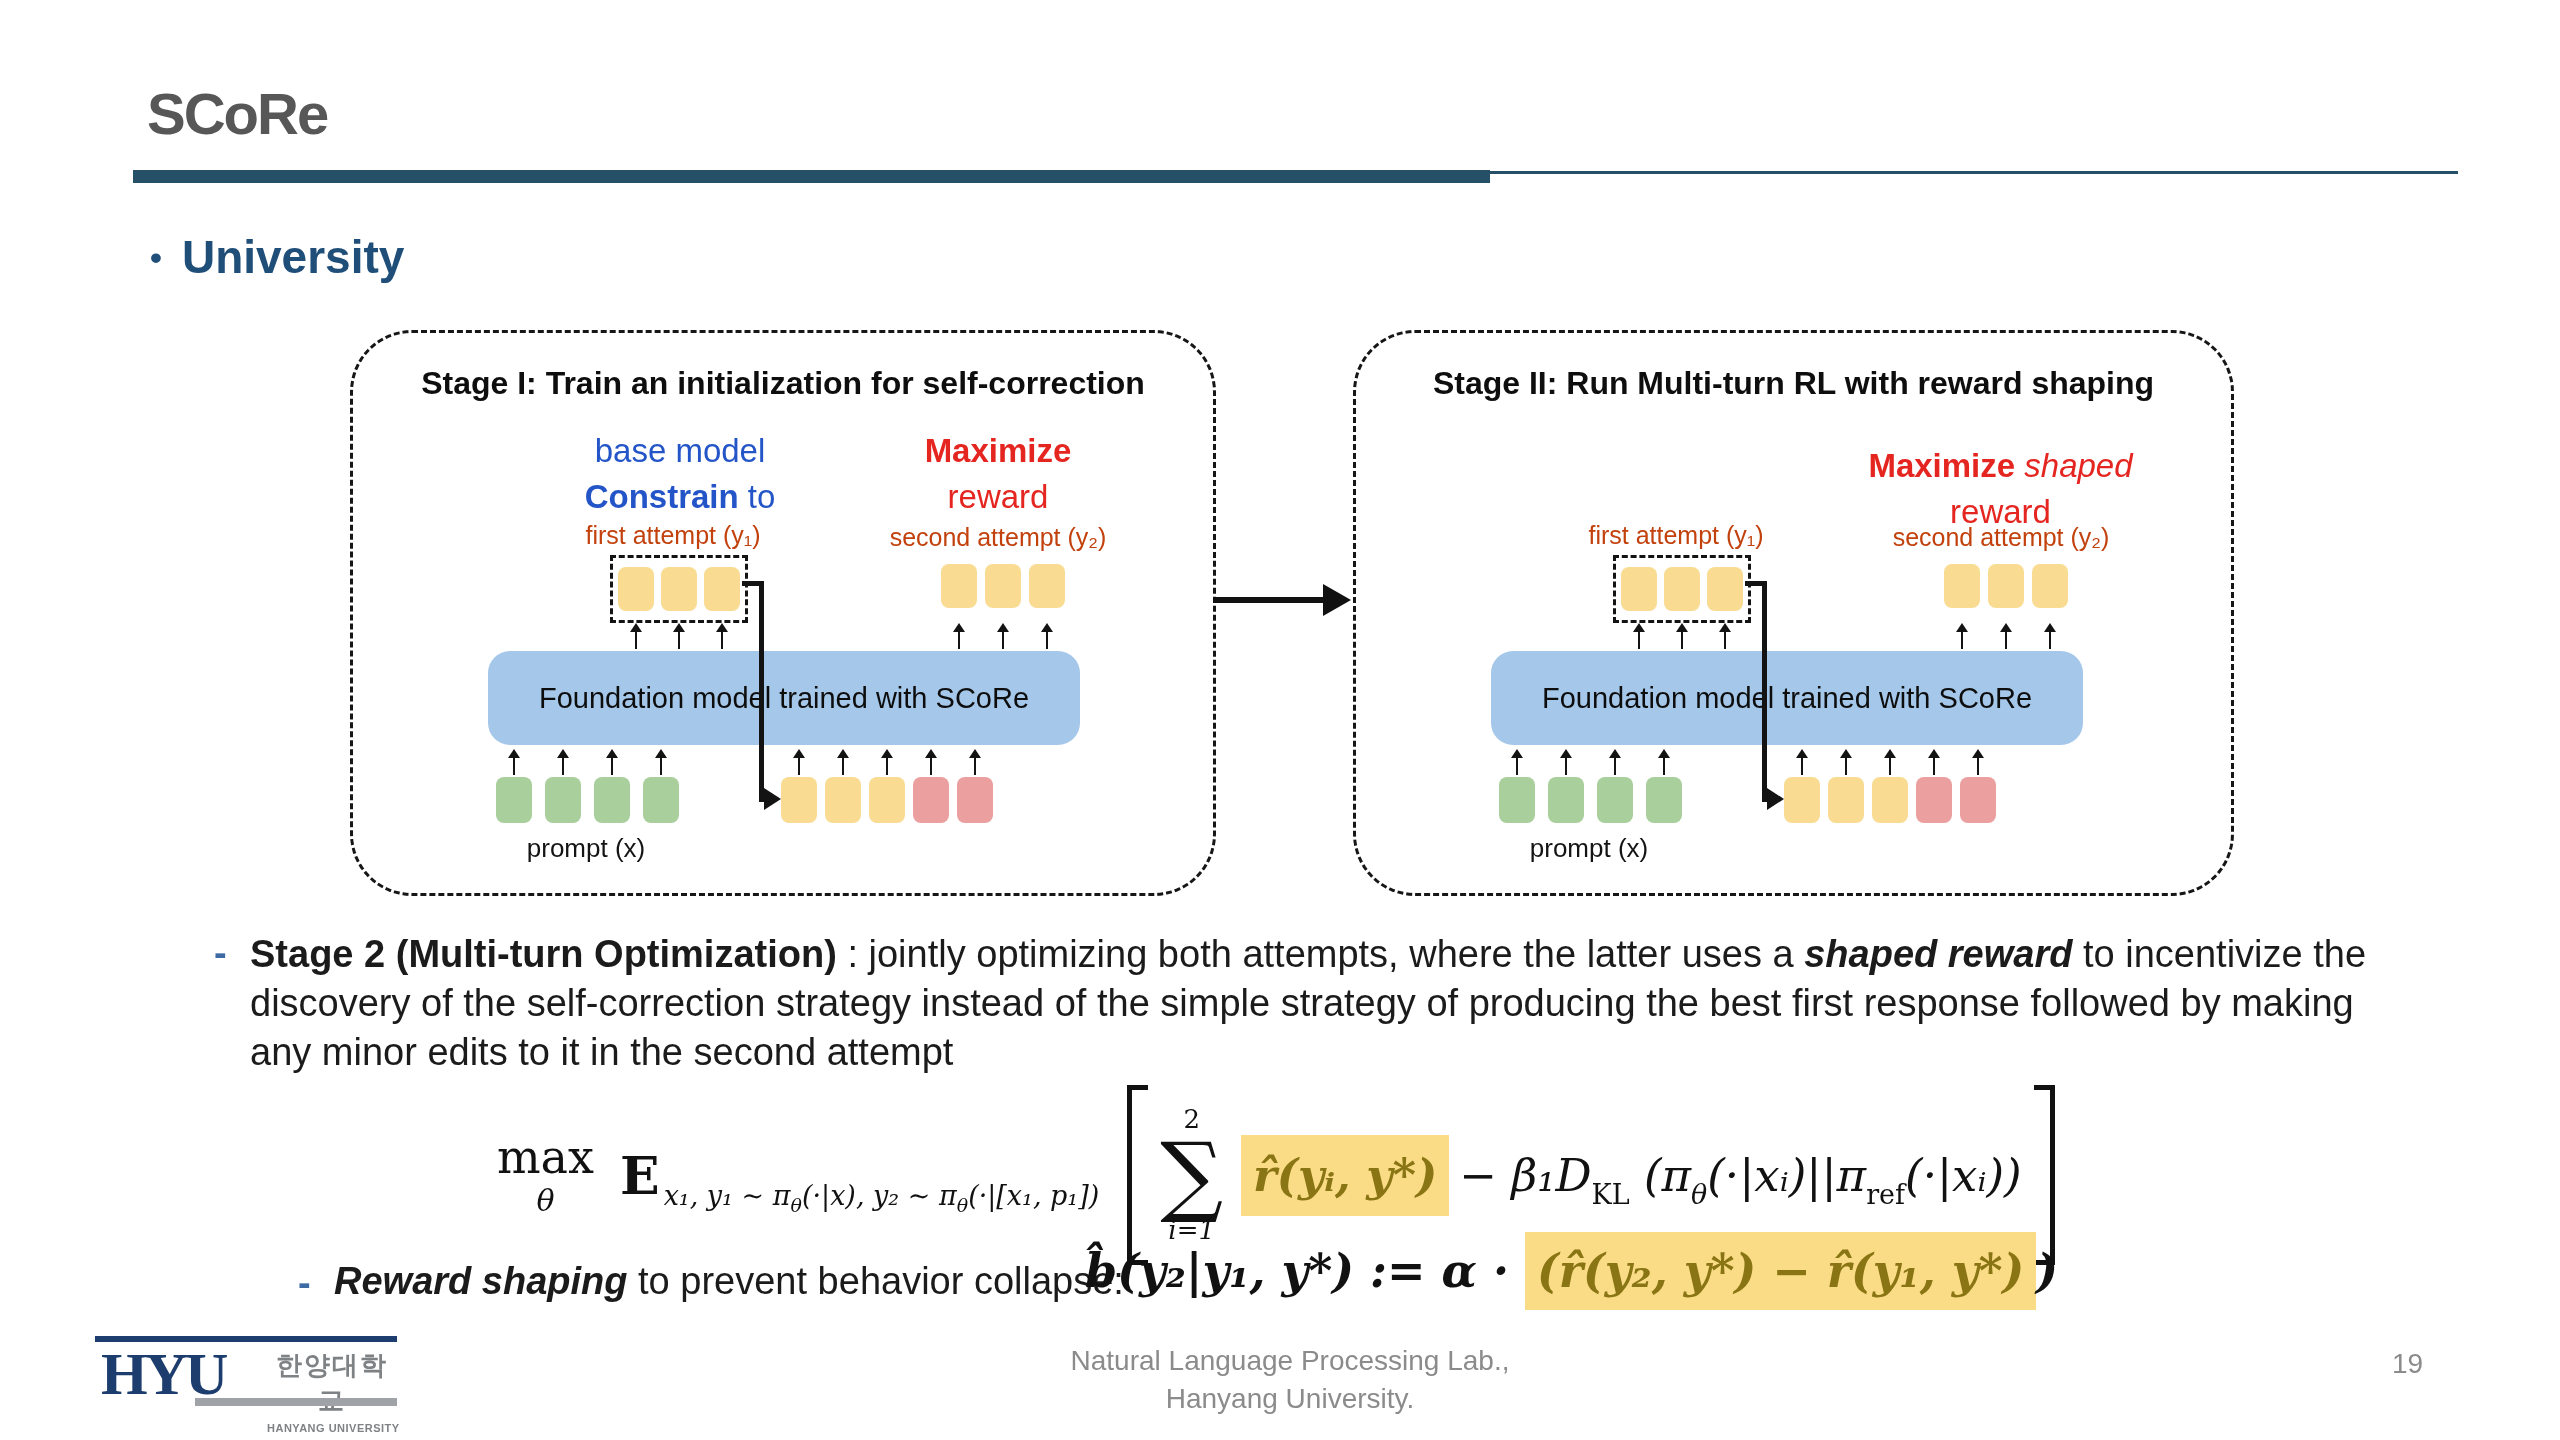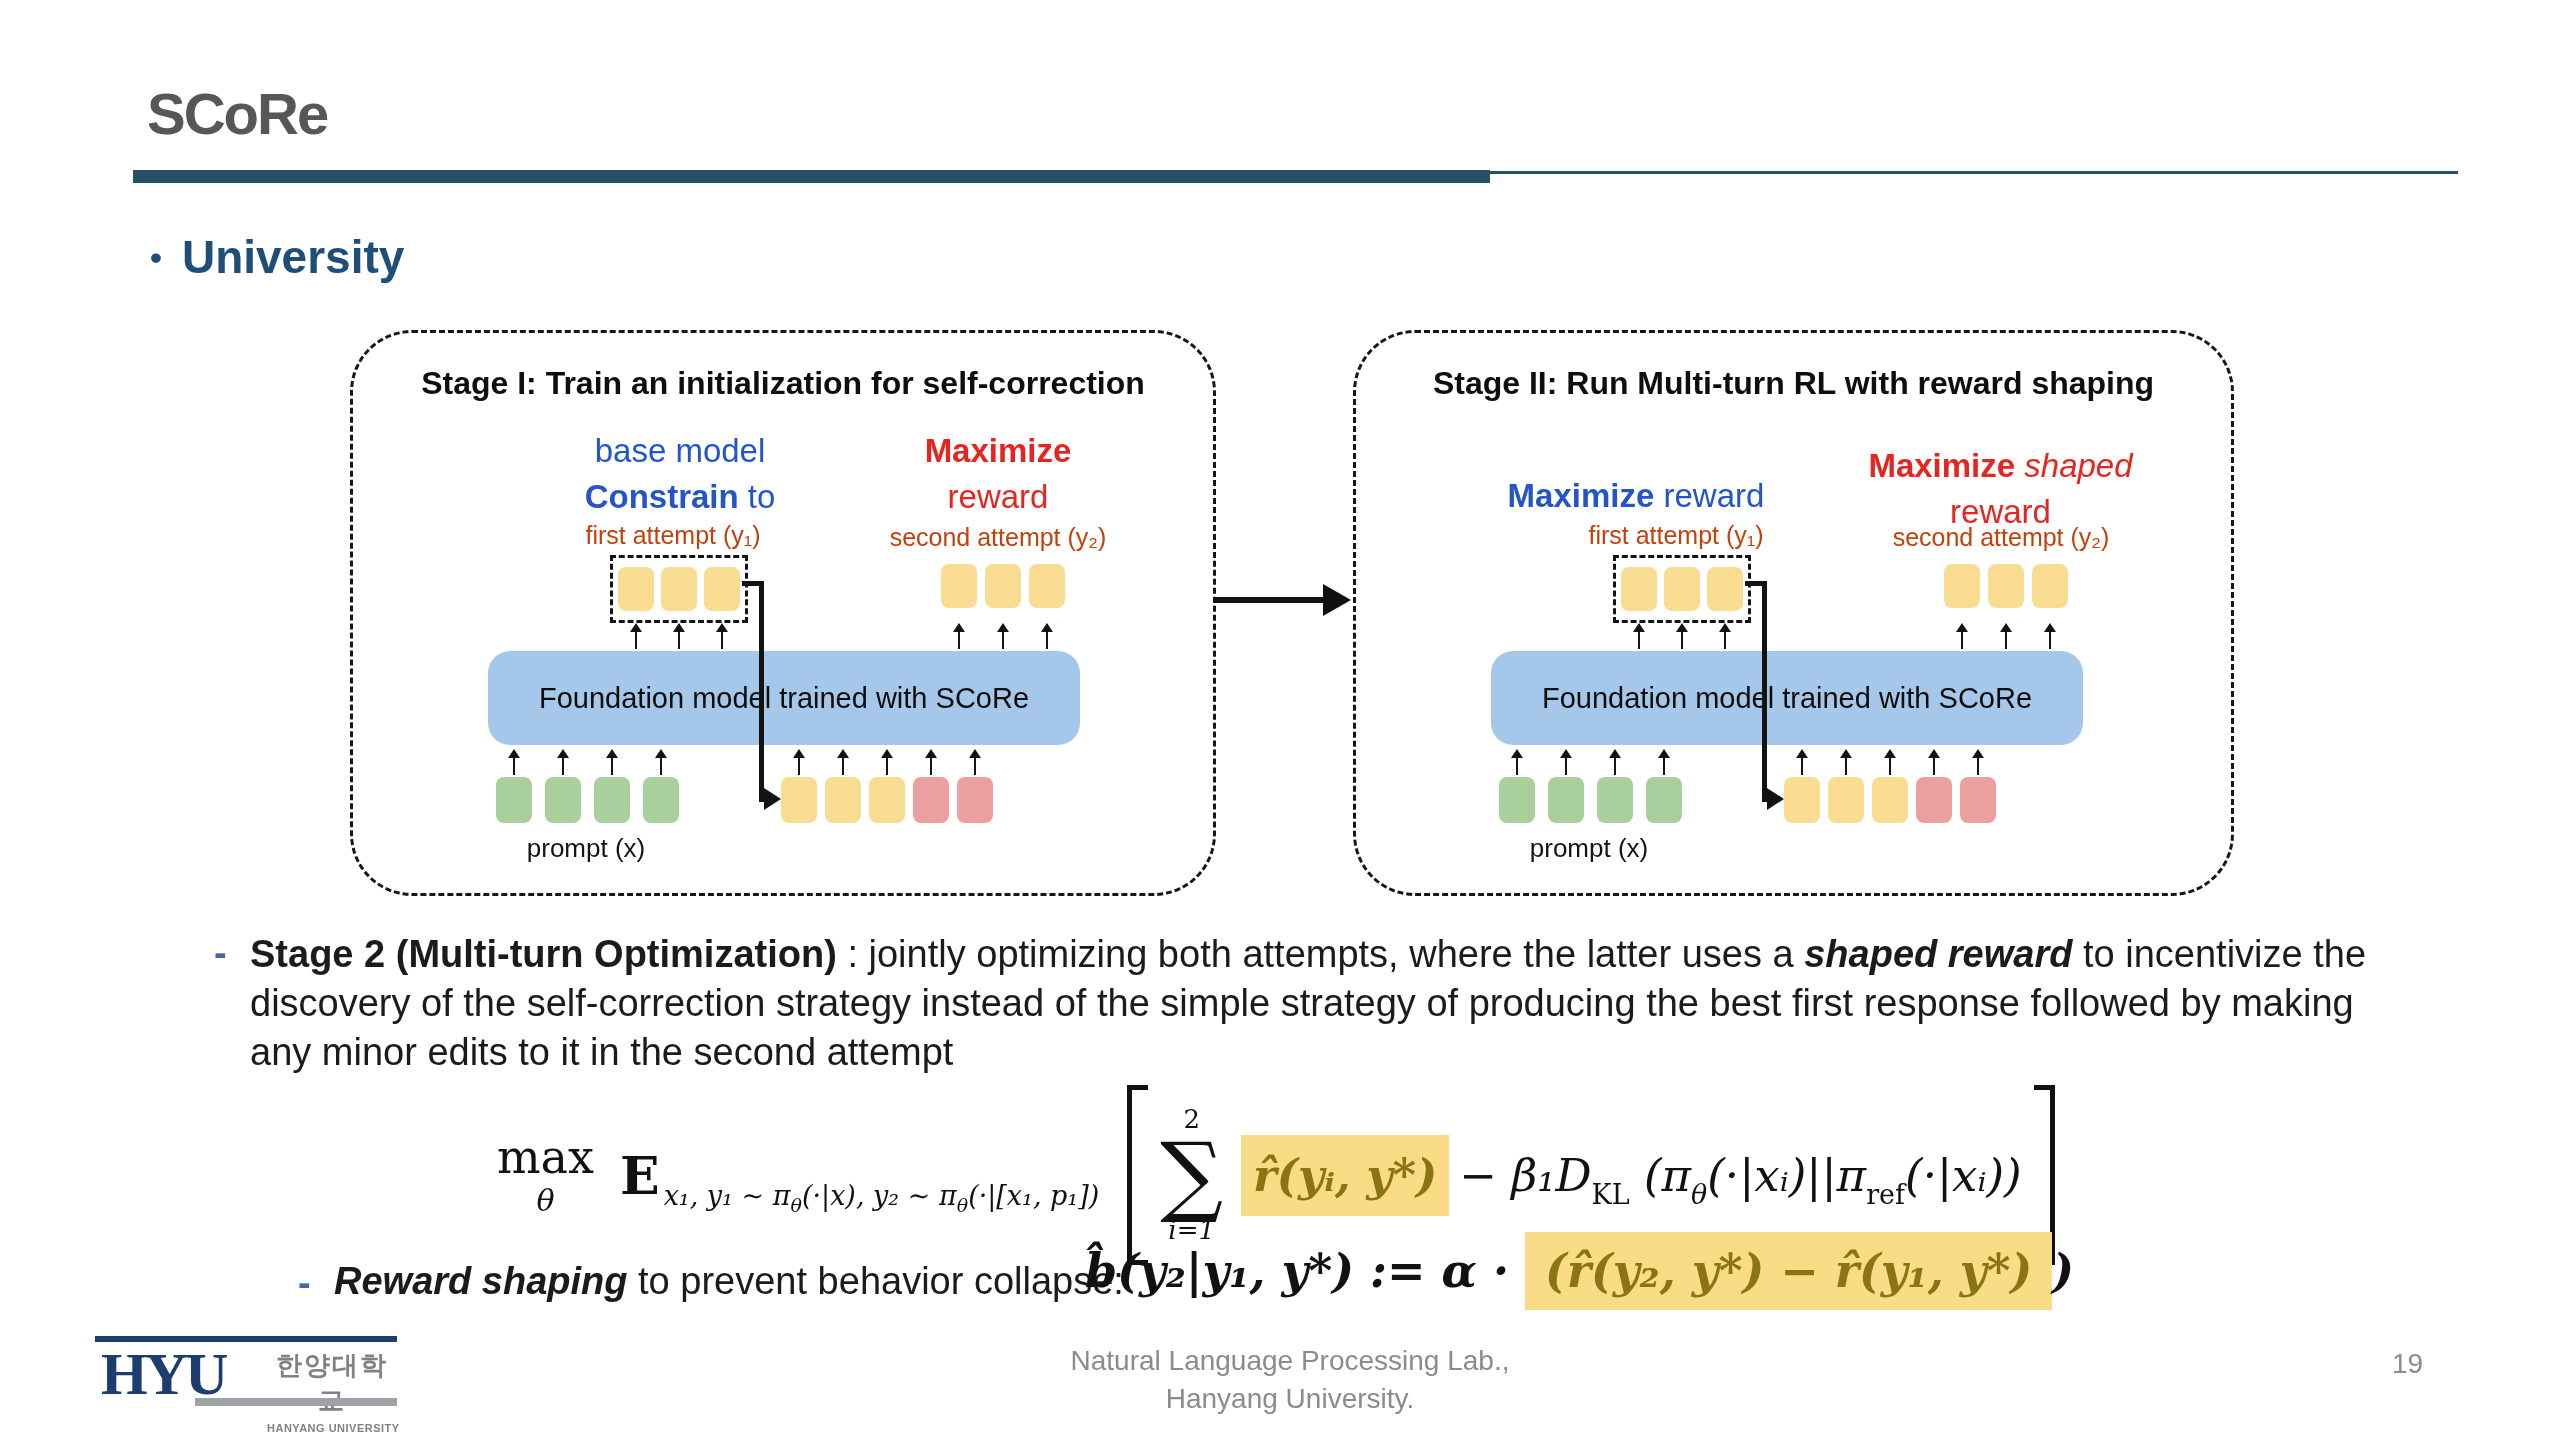--- a/index.html
+++ b/index.html
@@ -93,21 +93,21 @@
          font-size:45px;font-style:italic;font-weight:600;padding:14px 12px;margin:0 10px;white-space:nowrap;}
   .f1-rest{font-size:45px;font-style:italic;white-space:nowrap;}
   .msub{display:inline-block;font-size:27px;font-style:italic;transform:translateY(13px);}
   .msub-rm{font-style:normal;}
 
   
   .f2-dash{position:absolute;left:298px;top:1262px;font-size:38px;font-weight:700;color:#3f6ba5;}
   .f2-label{position:absolute;left:334px;top:1260px;font-size:38px;color:#1b1b1b;}
   .f2-math{position:absolute;left:1085px;top:1244px;font-size:46px;color:#111;
            font-family:"DejaVu Serif","DejaVu Sans",serif;font-style:italic;font-weight:600;white-space:nowrap;}
-  .f2-hl{background:var(--c-highlight,#FBDC86);color:var(--c-highlight-gold,#8A7514);padding:12px 20px;}
+  .f2-hl{background:var(--c-highlight,#FBDC86);color:var(--c-highlight-gold,#8A7514);padding:12px 12px;}
 
   
   .logo{position:absolute;left:95px;top:1336px;width:302px;height:72px;}
   .logo-topbar{position:absolute;top:0;left:0;right:0;height:6px;background:var(--c-navy,#1C3D6D);}
   .logo-hyu{position:absolute;left:6px;top:8px;font-family:"Liberation Serif","DejaVu Serif",serif;
             font-size:60px;line-height:1;font-weight:700;color:var(--c-navy,#1C3D6D);letter-spacing:-3px;}
   .logo-right{position:absolute;left:172px;top:12px;width:130px;text-align:center;color:#7f8285;}
   .logo-kr{font-size:26px;font-weight:700;letter-spacing:2px;}
   .logo-en{font-size:11px;font-weight:700;letter-spacing:.5px;margin-top:4px;white-space:nowrap;}
   .logo-graybar{position:absolute;left:100px;right:0;bottom:2px;height:8px;background:#9FA2A6;}
@@ -196,23 +196,20 @@
     <div class="elbow-head"></div>
   </div>
 
   <div class="flow-arrow">
     <div class="flow-line"></div>
     <div class="flow-head"></div>
   </div>
 
   <div class="stage s2">
     <div class="stage-title">Stage II: Run Multi-turn RL with reward shaping</div>
-    <div class="goal goal-blue gl">
-      <div><b>Maximize</b><span> reward</span></div>
-    </div>
     <div class="goal goal-red gr">
       <div><b>Maximize</b><i> shaped</i></div>
       <div>reward</div>
     </div>
     <div class="attempt-label al-first">first attempt (y₁)</div>
     <div class="attempt-label al-second">second attempt (y₂)</div>
 
     <div class="fa-box">
       <i class="token tk-y"></i>
       <i class="token tk-y"></i>

